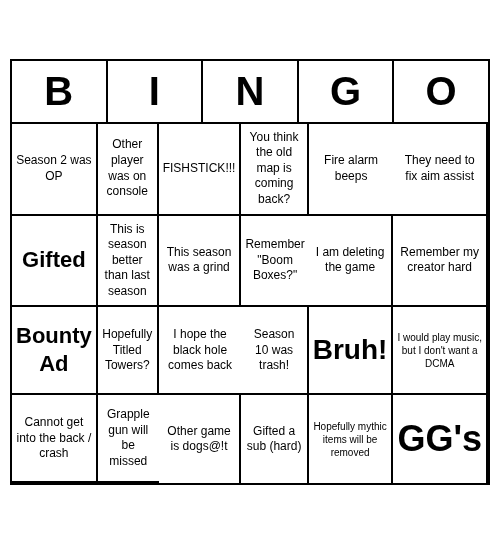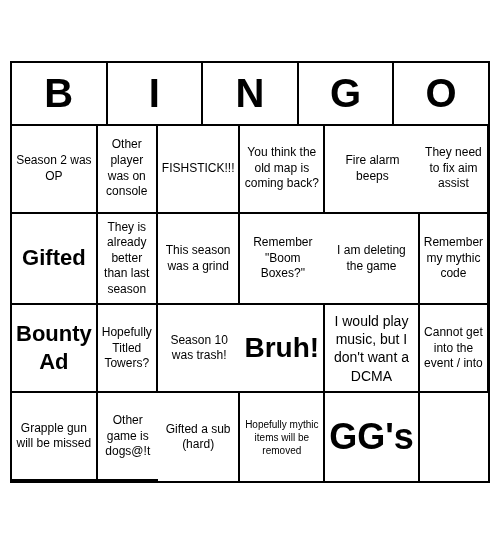--- a/index.html
+++ b/index.html
@@ -96,51 +96,54 @@
       <div class="bingo-cell">
         <span>Fire alarm beeps</span>
       </div>
       <div class="bingo-cell">
         <span>They need to fix aim assist</span>
       </div>
       <div class="bingo-cell large-text">
         <span>Gifted</span>
       </div>
       <div class="bingo-cell">
-        <span>They is already better than last season</span>
+        <span>This is season better than last season</span>
       </div>
       <div class="bingo-cell">
         <span>This season was a grind</span>
       </div>
       <div class="bingo-cell">
         <span>Remember "Boom Boxes?"</span>
       </div>
       <div class="bingo-cell">
         <span>I am deleting the game</span>
       </div>
       <div class="bingo-cell">
-        <span>Remember my mythic code</span>
+        <span>Remember my creator hard</span>
       </div>
       <div class="bingo-cell large-text">
         <span>Bounty Ad</span>
       </div>
       <div class="bingo-cell">
         <span>Hopefully Titled Towers?</span>
       </div>
       <div class="bingo-cell">
+        <span>I hope the black hole comes back</span>
+      </div>
+      <div class="bingo-cell">
         <span>Season 10 was trash!</span>
       </div>
       <div class="bingo-cell xlarge-text">
         <span>Bruh!</span>
       </div>
-      <div class="bingo-cell" style="font-size: 14px; text-align: center;">
+      <div class="bingo-cell" style="font-size: 10px; text-align: center;">
         <span>I would play music, but I don't want a DCMA</span>
       </div>
       <div class="bingo-cell">
-        <span>Cannot get into the event / into</span>
+        <span>Cannot get into the back / crash</span>
       </div>
       <div class="bingo-cell">
         <span>Grapple gun will be missed</span>
       </div>
       <div class="bingo-cell">
         <span>Other game is dogs@!t</span>
       </div>
       <div class="bingo-cell">
         <span>Gifted a sub (hard)</span>
       </div>

